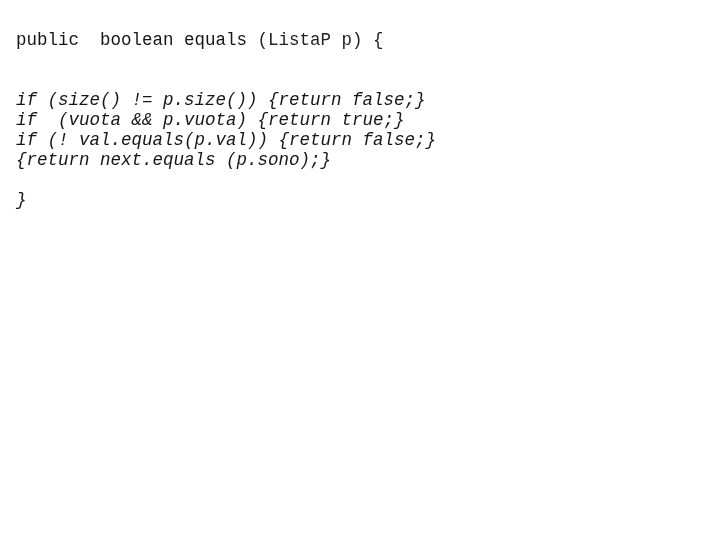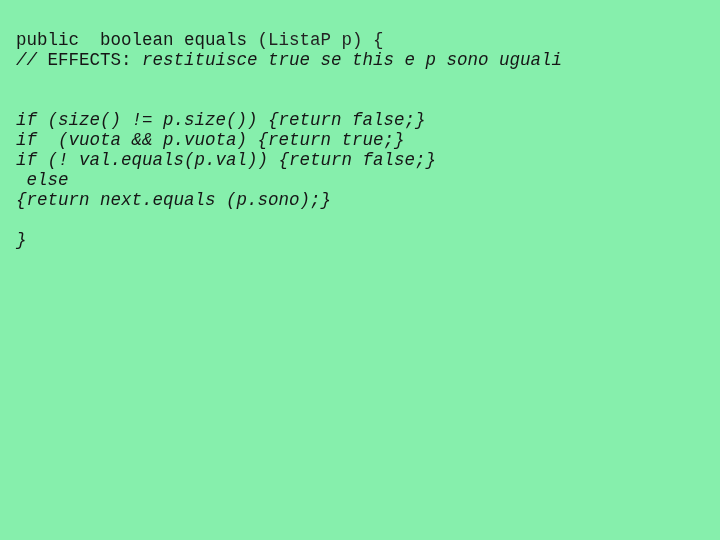--- a/index.html
+++ b/index.html
@@ -55,30 +55,28 @@
 
   
   .run-light {
     font-style: normal;
     color: #232323;
   }
 </style>
 </head>
 <body style="background: rgb(185, 222, 227);">
 
-<div id="slide" style="background: #86efac;">
+<div id="slide" style="background: #ffffff;">
 
   <div id="code-block" style="color: rgb(22, 22, 22);">
 
   <div class="code-line"><span class="run-roman">public  boolean equals </span><span class="run-light">(ListaP p) {</span></div>
-      <div class="code-line"><span class="run-italic">// </span><span class="run-roman">EFFECTS:</span><span class="run-italic"> restituisce true se this e p sono uguali</span></div>
       <div class="code-line blank"></div>
       <div class="code-line blank"></div>
       <div class="code-line"><span class="run-italic">if (size() != p.size()) {return false;}</span></div>
       <div class="code-line"><span class="run-italic">if  (vuota &amp;&amp; p.vuota) {return true;}</span></div>
       <div class="code-line"><span class="run-italic">if (! val.equals(p.val)) {return false;}</span></div>
-      <div class="code-line"><span class="run-italic"> else</span></div>
       <div class="code-line"><span class="run-italic">{return next.equals (p.sono);}</span></div>
       <div class="code-line blank"></div>
       <div class="code-line"><span class="run-italic">}</span></div>
     </div>
 
 </div>
 
 </body></html>

